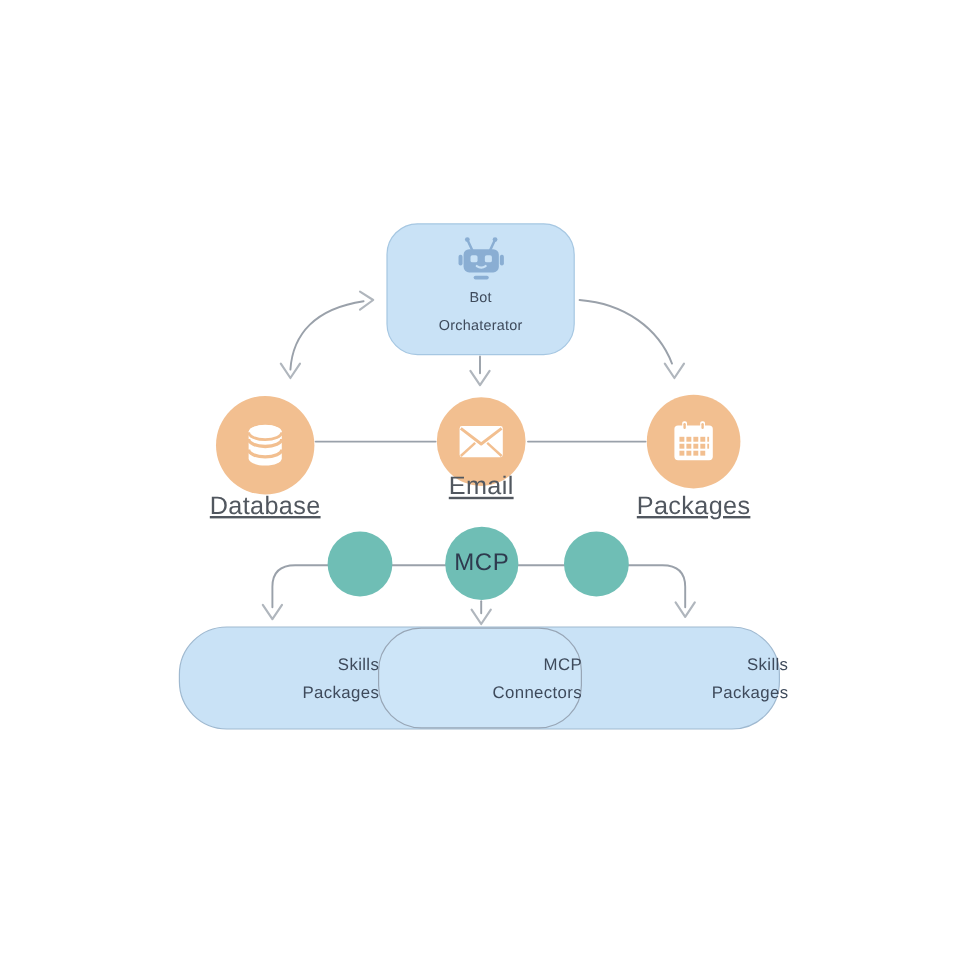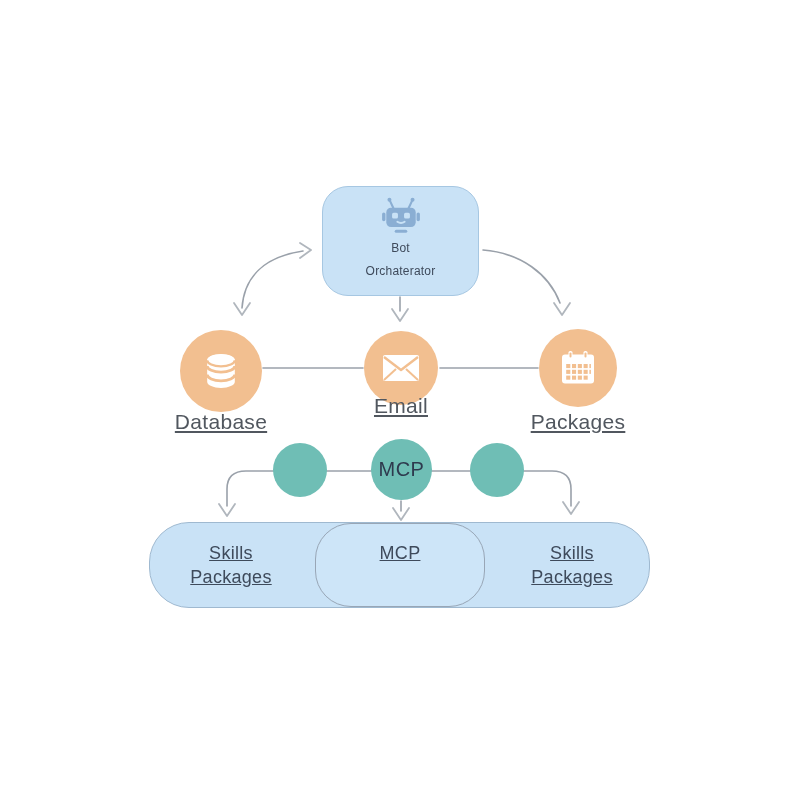--- a/index.html
+++ b/index.html
@@ -67,22 +67,22 @@
   
   .panel{
     left:149px;top:522px;width:501px;height:86px;border-radius:40px;
     background:var(--box-fill);border:1.5px solid var(--panel-border);
   }
   .inner-box{
     left:315px;top:523px;width:170px;height:84px;border-radius:36px;
     background:#cde5f8;border:1.5px solid var(--inner-border);z-index:3;
   }
   .cell-label{
-    position:absolute;z-index:4;color:var(--text-dark);font-size:18px;line-height:24px;
-    text-align:center;width:170px;top:541px;letter-spacing:.3px;text-decoration:underline;
+    position:absolute;z-index:4;color:var(--text-dark);font-size:14px;line-height:24px;
+    text-align:right;width:170px;top:541px;letter-spacing:.3px;
   }
   .cell-left{left:146px;}
   .cell-mid{left:315px;}
   .cell-right{left:487px;}
 
   .icon{display:block;}
 </style>
 </head>
 <body>
 
@@ -187,19 +187,20 @@
 
   <div class="node panel"></div>
   <div class="node inner-box"></div>
 
   <div class="cell-label cell-left">
     <div>Skills</div>
     <div>Packages</div>
   </div>
   <div class="cell-label cell-mid">
     <div>MCP</div>
+    <div>Connectors</div>
   </div>
   <div class="cell-label cell-right">
     <div>Skills</div>
     <div>Packages</div>
   </div>
 
 </div>
 
 </body></html>

